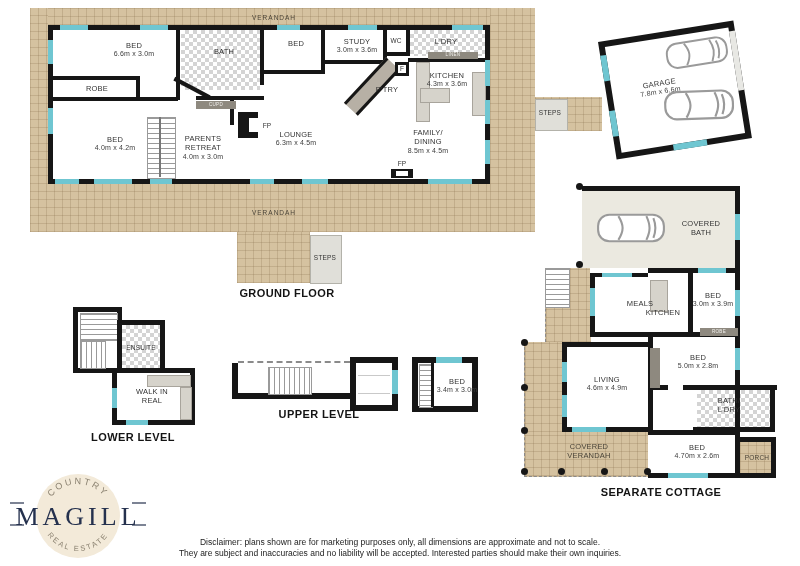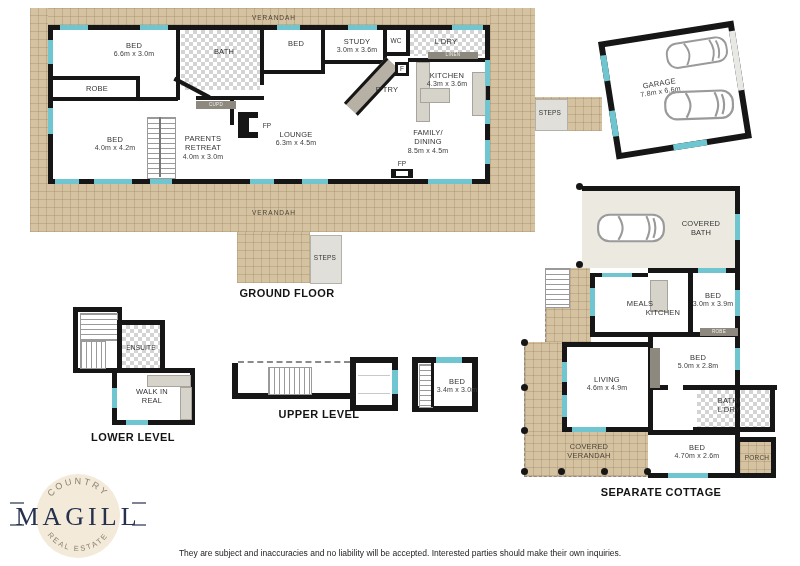--- a/index.html
+++ b/index.html
@@ -293,15 +293,16 @@
     </defs>
     <text font-size="9" letter-spacing="2.5" fill="#8b8271" font-family="Liberation Sans, sans-serif"><textPath href="#arcTop" startOffset="50%" text-anchor="middle">COUNTRY</textPath></text>
     <text font-size="7.5" letter-spacing="2" fill="#8b8271" font-family="Liberation Sans, sans-serif"><textPath href="#arcBot" startOffset="50%" text-anchor="middle">REAL ESTATE</textPath></text>
     <text x="70" y="53" text-anchor="middle" font-size="26" letter-spacing="4" fill="#25314e" font-family="Liberation Serif, serif">MAGILL</text>
     <line x1="2" y1="31" x2="16" y2="31" stroke="#25314e" stroke-width="1.2"></line>
     <line x1="124" y1="31" x2="138" y2="31" stroke="#25314e" stroke-width="1.2"></line>
     <line x1="2" y1="53" x2="16" y2="53" stroke="#25314e" stroke-width="1.2"></line>
     <line x1="124" y1="53" x2="138" y2="53" stroke="#25314e" stroke-width="1.2"></line>
   </svg>
 
+  <div class="disc" style="top:537px;">Disclaimer: plans shown are for marketing purposes only, all dimensions are approximate and not to scale.</div>
   <div class="disc" style="top:548px;text-align:center;">They are subject and inaccuracies and no liability will be accepted.  Interested parties should make their own inquiries.</div>
 
 </div>
 
 </body></html>

